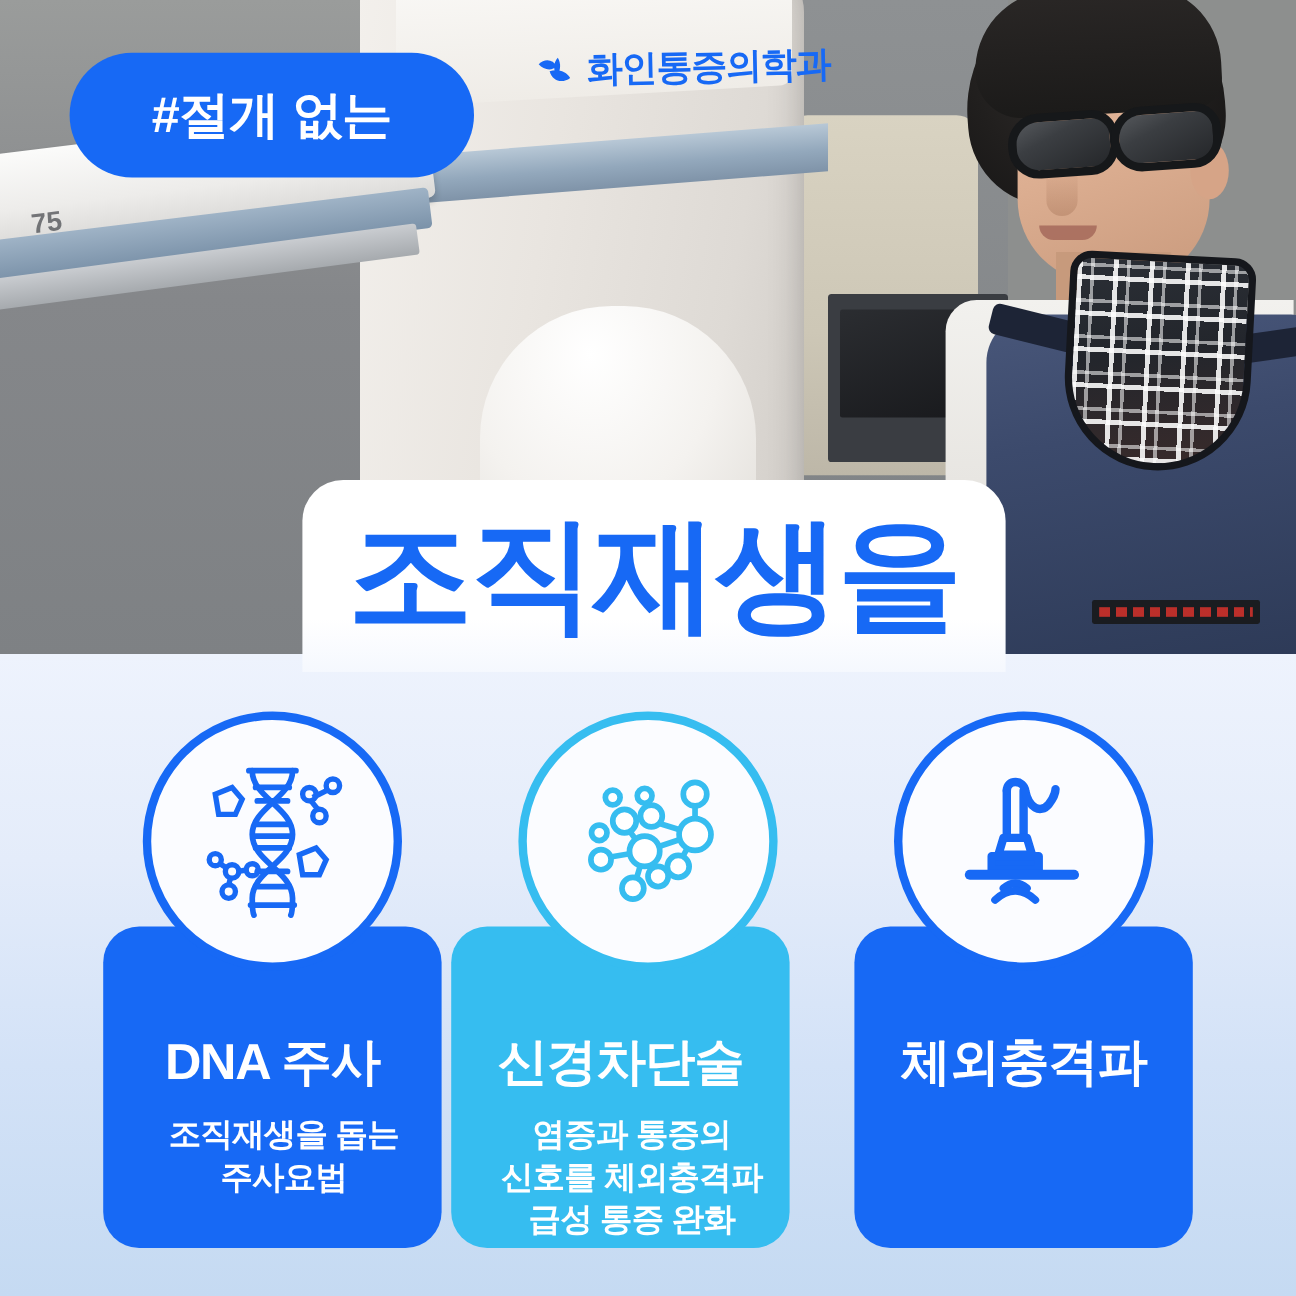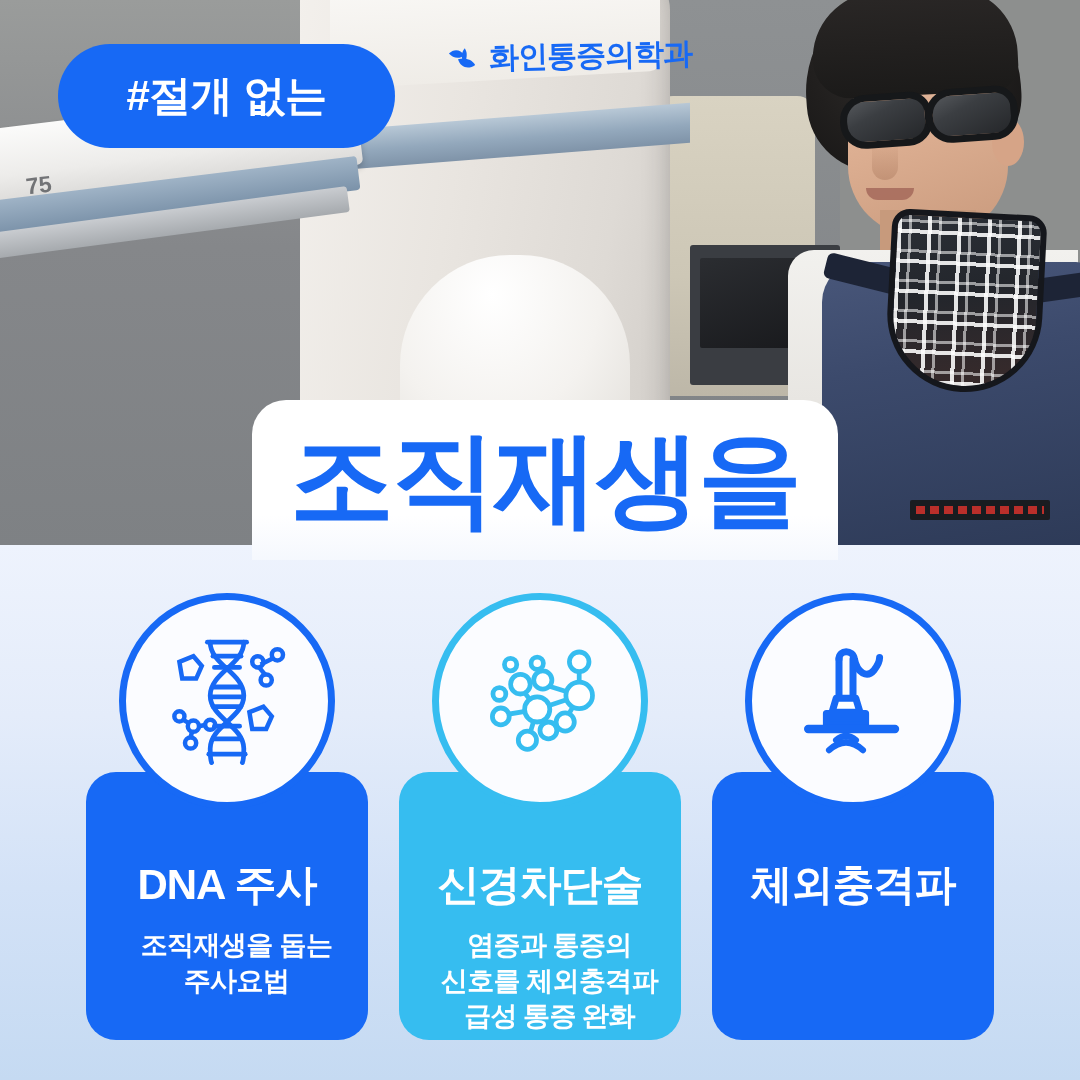--- a/index.html
+++ b/index.html
@@ -278,21 +278,21 @@
     position: absolute;
     width: 282px;
     top: 227px;
     height: 268px;
     border-radius: 30px;
     display: flex;
     flex-direction: column;
     align-items: center;
   }
   .card-1 { left: 86px; }
-  .card-2 { left: 399px; font-family: Liberation Serif, serif; }
+  .card-2 { left: 376px; }
   .card-3 { left: 712px; }
 
   .badge {
     position: absolute;
     top: 48px;
     width: 216px;
     height: 216px;
     border-radius: 50%;
     background: #fbfcff;
     display: flex;

